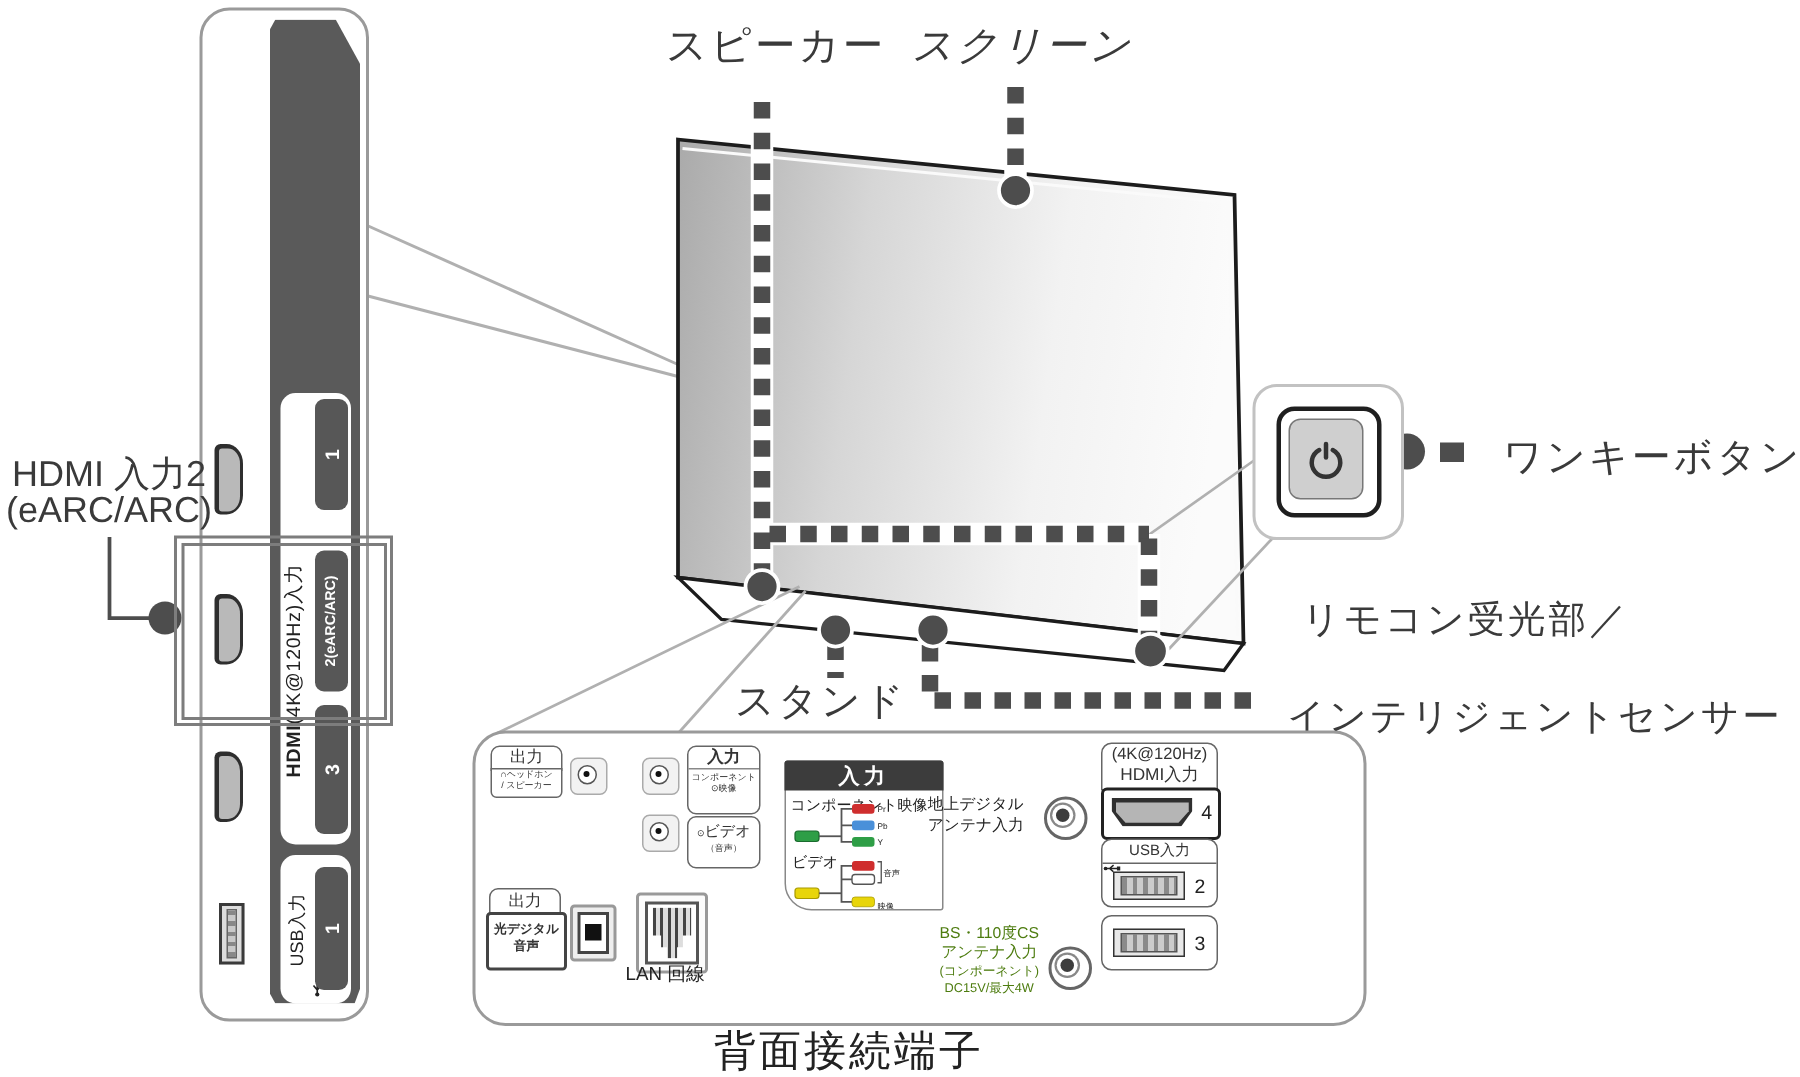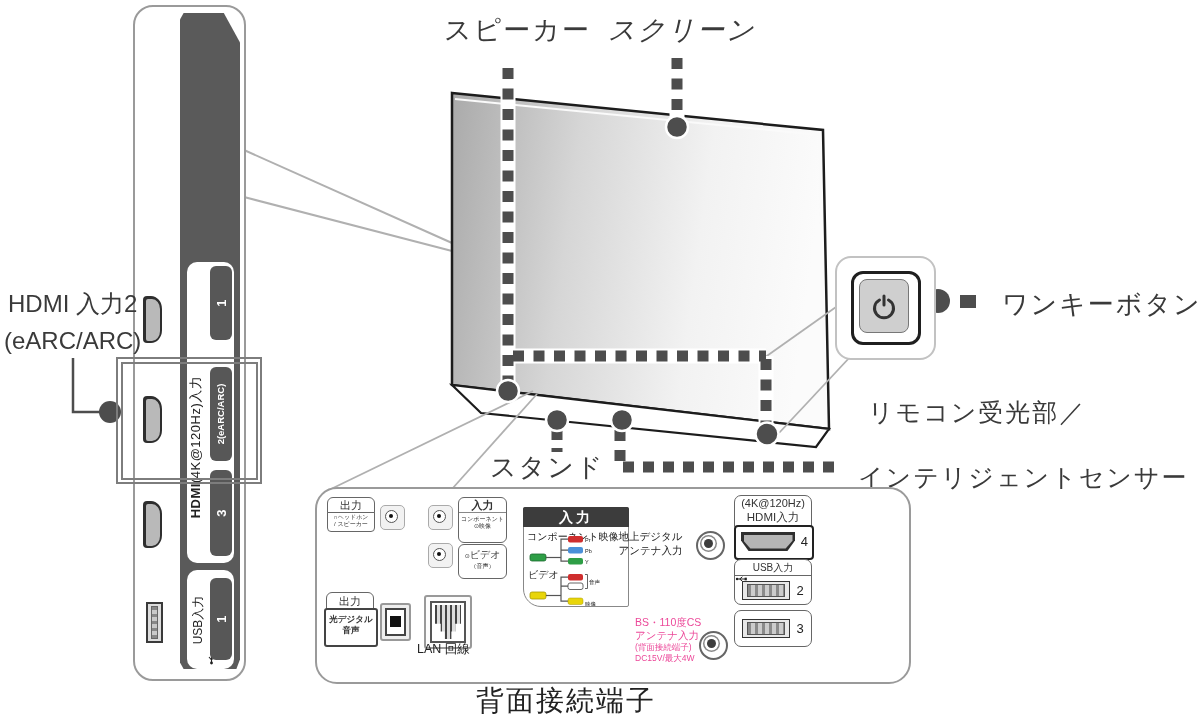--- a/index.html
+++ b/index.html
@@ -144,21 +144,21 @@
   <div class="usb-port-v" style="left:146px;top:602px;width:13px;height:37px;">
       <div></div>
     </div>
 
   <div class="abs hl-box">
       <div></div>
     </div>
 
   <div class="lbl" style="left:444px;top:12px;font-size:27px;">スピーカー</div>
   <div class="lbl" style="left:608px;top:12px;font-size:27px;font-style:italic;">スクリーン</div>
-  <div class="lbl" style="left:8px;top:288px;font-size:24px;letter-spacing:0;">HDMI 入力2</div>
+  <div class="lbl" style="left:8px;top:300px;font-size:24px;letter-spacing:0;">HDMI 入力2</div>
   <div class="lbl" style="left:4px;top:327px;font-size:24px;letter-spacing:0;">(eARC/ARC)</div>
   <div class="lbl" style="left:1002px;top:287px;font-size:26px;">ワンキーボタン</div>
   <div class="lbl" style="left:868px;top:396px;font-size:25px;">リモコン受光部／</div>
   <div class="lbl" style="left:858px;top:461px;font-size:25px;">インテリジェントセンサー</div>
   <div class="lbl" style="left:490px;top:450px;font-size:26px;">スタンド</div>
   <div class="lbl" style="left:476px;top:682px;font-size:28px;color:#222;">背面接続端子</div>
 
   <div class="abs pwr-outer"></div>
   <div class="abs pwr-mid"></div>
   <div class="abs pwr-btn">
@@ -254,24 +254,24 @@
   <div class="lbl" style="left:417px;top:641px;font-size:12.5px;letter-spacing:0;color:#222;">LAN 回線</div>
 
   <div class="abs" style="left:613px;top:529px;width:75px;text-align:center;font-size:10.5px;line-height:14px;color:#222;">
     <div>地上デジタル</div>
     <div>アンテナ入力</div>
   </div>
   <div class="ant-circle" style="left:696px;top:531px;">
       <div></div>
     </div>
 
-  <div class="abs" style="left:635px;top:616px;width:95px;color:#ec4899;">
+  <div class="abs" style="left:612px;top:616px;width:95px;text-align:center;color:#4d7c0f;">
     <div style="font-size:10.5px;line-height:13px;">BS・110度CS</div>
     <div style="font-size:10.5px;line-height:13px;">アンテナ入力</div>
-    <div style="font-size:8.5px;line-height:11px;">(背面接続端子)</div>
+    <div style="font-size:8.5px;line-height:11px;">(コンポーネント)</div>
     <div style="font-size:8.5px;line-height:11px;">DC15V/最大4W</div>
   </div>
   <div class="ant-circle" style="left:699px;top:631px;">
       <div></div>
     </div>
 
   <div class="mini-box" style="left:734px;top:495px;width:76px;height:30px;border-radius:7px 7px 0 0;">
     <div style="font-size:11px;line-height:15px;letter-spacing:0;">(4K@120Hz)</div>
     <div style="font-size:11.5px;line-height:13px;font-weight:normal;letter-spacing:0;">HDMI入力</div>
   </div>

